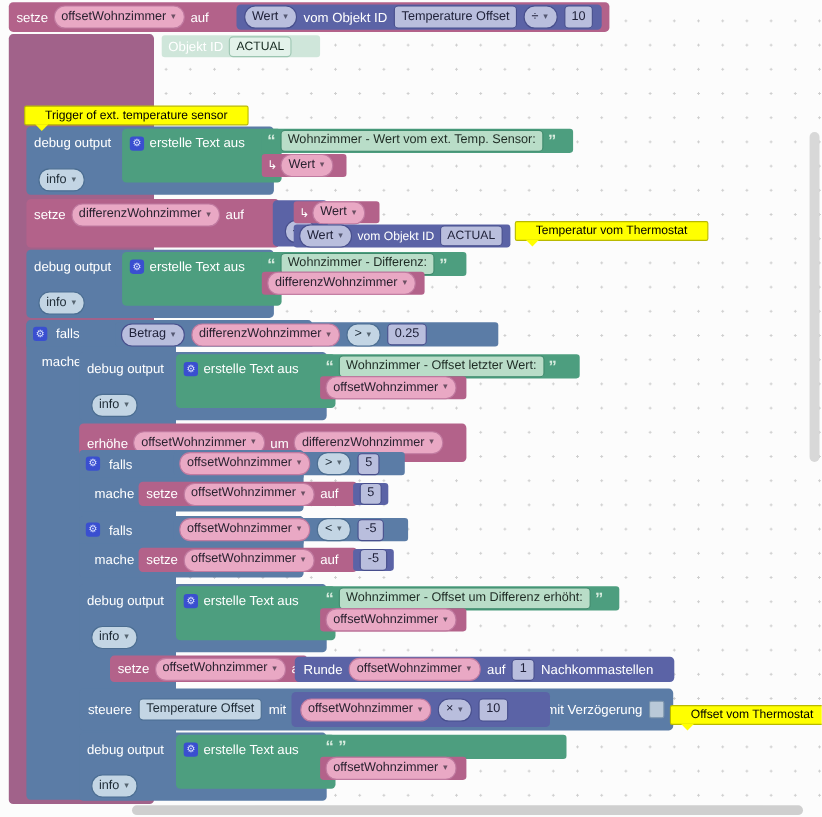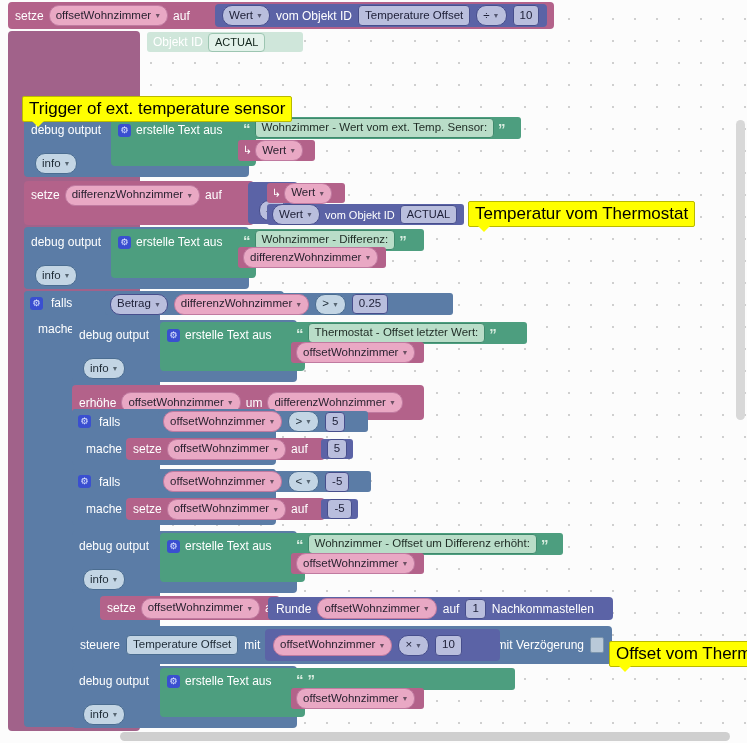--- a/index.html
+++ b/index.html
@@ -51,21 +51,21 @@
   .gear{
     width:13px;height:13px;border-radius:3px;background:#3a4fd0;
     display:inline-flex;align-items:center;justify-content:center;
     color:#dfe6ff;font-size:9px;line-height:1;flex:none;
   }
   .gear::before{content:"\2699";}
 
   
   .comment{
     position:absolute;background:#ffff00;border:1px solid #b9b900;
-    color:#000;font-size:17px;padding:2px 6px;white-space:nowrap;
+    color:#000;font-size:11px;padding:2px 18px;white-space:nowrap;
     border-radius:2px;z-index:40;
   }
   .comment::after{
     content:"";position:absolute;left:9px;bottom:-6px;
     border-left:6px solid transparent;border-right:6px solid transparent;
     border-top:6px solid #ffff00;
   }
   .quote{color:#d8ecdf;font-size:15px;font-weight:bold;line-height:0.6;}
   .scroll-h{
     position:absolute;left:120px;bottom:2px;width:610px;height:9px;
@@ -103,21 +103,21 @@
       <span class="pill c-mathpill">
         <span>÷</span>
           <span class="caret">▼</span>
       </span>
       <span class="pill sq c-mathpill">10</span>
     </div>
   </div>
 
   <div class="blk c-obj" style="left:8px;top:31px;width:132px;height:700px;border-radius:4px;"></div>
 
-  <div class="blk c-sys" style="left:147px;top:32px;width:156px;height:20px;border-radius:3px;">
+  <div class="blk c-sys" style="left:147px;top:32px;width:144px;height:20px;border-radius:3px;">
     <div class="row" style="gap:5px;padding:0 6px;">
       <span class="lbl-dark" style="color:#ffffff;">Objekt ID</span>
       <span class="pill sq" style="background:#e3f2ea;color:#13261d;border:1px solid #9cc5b1;height:15px;font-size:11px;">ACTUAL</span>
     </div>
   </div>
 
   <div class="comment" style="left:22px;top:96px;">Trigger of ext. temperature sensor</div>
 
   <div class="blk c-ctrl" style="left:24px;top:115px;width:225px;height:62px;border-radius:4px;">
     <div class="rowt" style="height:24px;padding-top:3px;">
@@ -267,21 +267,21 @@
   </div>
   <div class="blk c-text" style="left:160px;top:322px;width:145px;height:49px;border-radius:4px;">
     <div class="rowt" style="height:22px;padding-top:2px;">
       <span class="gear"></span>
       <span class="lbl">erstelle Text aus</span>
     </div>
   </div>
   <div class="blk c-text" style="left:291px;top:322px;width:236px;height:22px;border-radius:3px;">
     <div class="row" style="gap:4px;padding:0 5px;">
       <span class="quote">“</span>
-      <span class="pill sq c-textpill" style="height:16px;">Thermostat - Offset letzter Wert:</span>
+      <span class="pill sq c-textpill" style="height:16px;">Wohnzimmer - Offset letzter Wert:</span>
       <span class="quote">”</span>
     </div>
   </div>
   <div class="blk c-var" style="left:291px;top:342px;width:133px;height:21px;border-radius:3px;">
     <div class="row" style="padding:0 5px;">
       <span class="pill c-varpill">
         <span>offsetWohnzimmer</span>
           <span class="caret">▼</span>
       </span>
     </div>

